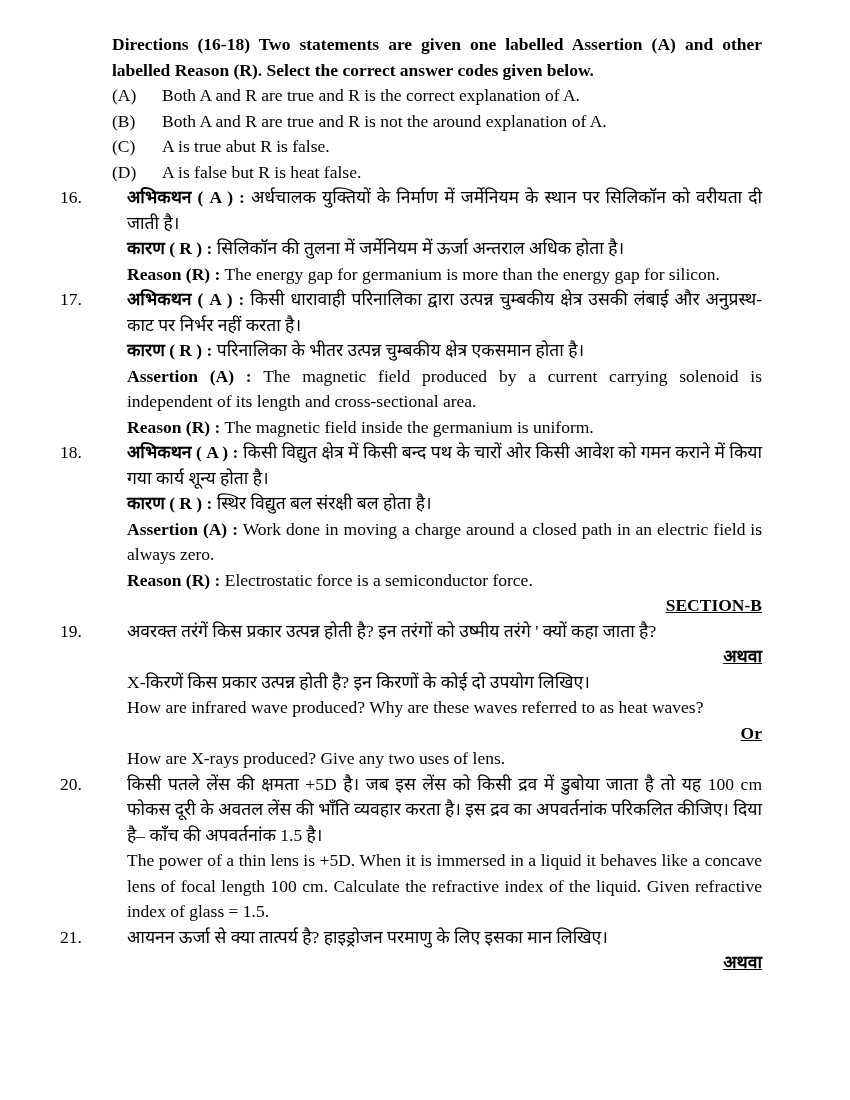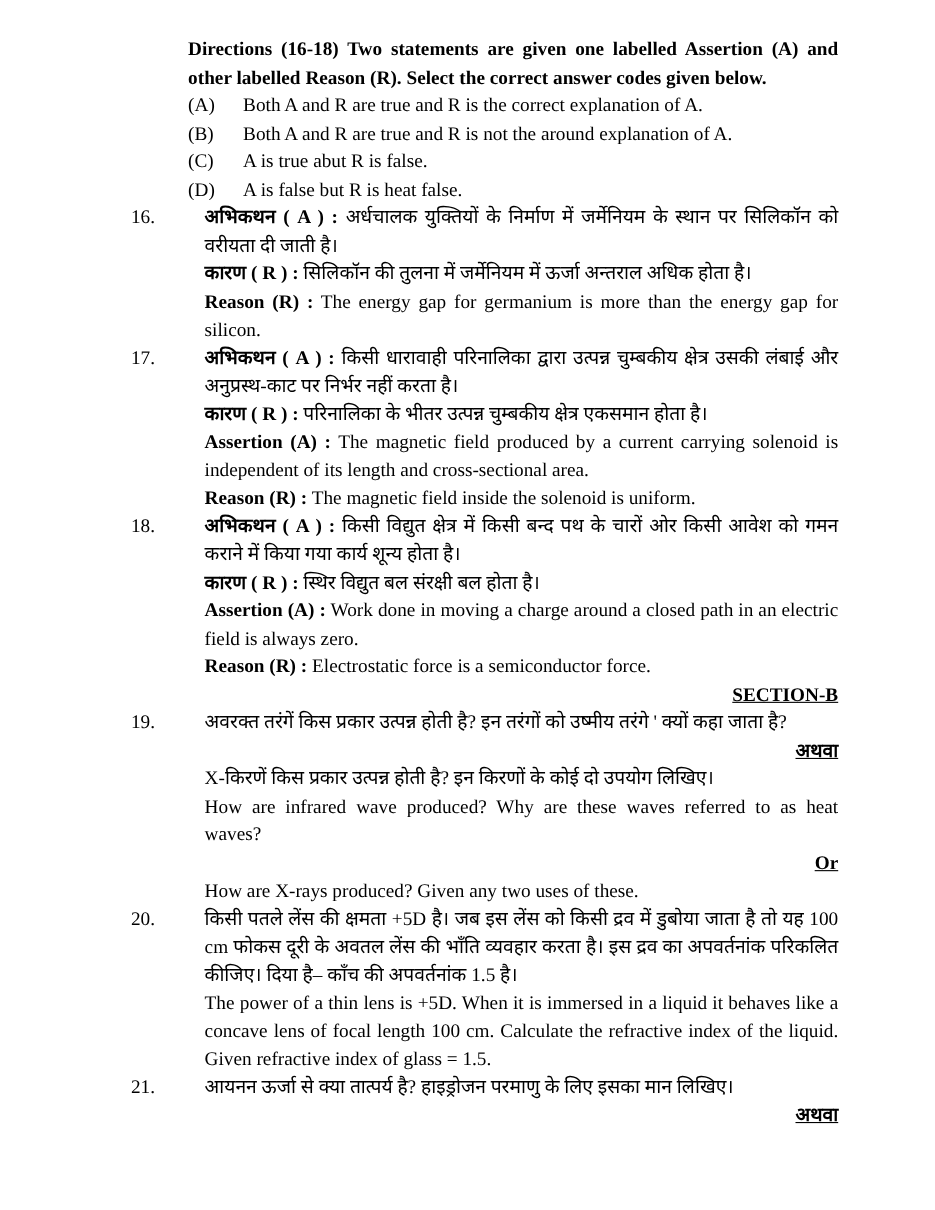--- a/index.html
+++ b/index.html
@@ -10,21 +10,21 @@
   body {
     width: 850px;
     height: 1100px;
     overflow: hidden;
     color: #000000;
     font-family: "Liberation Serif", "DejaVu Serif", serif;
     font-size: 17.5px;
     line-height: 25.5px;
   }
   .doc {
-    padding: 32px 88px 0 119px; 
+    padding: 32px 88px 0 60px; 
   }
   p { margin: 0; }
   .bold { font-weight: bold; }
   .justify { text-align: justify; }
   .center { text-align: right; text-decoration: underline; }
   .indent { margin-left: 52px; }        
   .qrow { display: flex; align-items: flex-start; gap: 15px; }
   .qnum { flex: 0 0 52px; }
   .qbody { flex: 1 1 auto; min-width: 0; }
   .opt { display: flex; margin-left: 52px; }
@@ -64,21 +64,21 @@
       <p class="justify"><b>Reason (R) :</b> <span>The energy gap for germanium is more than the energy gap for silicon.</span></p>
     </div>
   </div>
 
   <div class="qrow">
     <span class="qnum">17.</span>
     <div class="qbody">
       <p class="justify"><b>अभिकथन ( A ) :</b> <span>किसी धारावाही परिनालिका द्वारा उत्पन्न चुम्बकीय क्षेत्र उसकी लंबाई और अनुप्रस्थ-काट पर निर्भर नहीं करता है।</span></p>
       <p class="justify"><b>कारण ( R ) :</b> <span>परिनालिका के भीतर उत्पन्न चुम्बकीय क्षेत्र एकसमान होता है।</span></p>
       <p class="justify"><b>Assertion (A) :</b> <span>The magnetic field produced by a current carrying solenoid is independent of its length and cross-sectional area.</span></p>
-      <p class="justify"><b>Reason (R) :</b> <span>The magnetic field inside the solenoid is uniform.</span></p>
+      <p class="justify"><b>Reason (R) :</b> <span>The magnetic field inside the germanium is uniform.</span></p>
     </div>
   </div>
 
   <div class="qrow">
     <span class="qnum">18.</span>
     <div class="qbody">
       <p class="justify"><b>अभिकथन ( A ) :</b> <span>किसी विद्युत क्षेत्र में किसी बन्द पथ के चारों ओर किसी आवेश को गमन कराने में किया गया कार्य शून्य होता है।</span></p>
       <p class="justify"><b>कारण ( R ) :</b> <span>स्थिर विद्युत बल संरक्षी बल होता है।</span></p>
       <p class="justify"><b>Assertion (A) :</b> <span>Work done in moving a charge around a closed path in an electric field is always zero.</span></p>
       <p class="justify"><b>Reason (R) :</b> <span>Electrostatic force is a semiconductor force.</span></p>
@@ -88,21 +88,21 @@
   <p class="center bold section-heading">SECTION-B</p>
 
   <div class="qrow">
     <span class="qnum">19.</span>
     <div class="qbody">
       <p class="justify">अवरक्त तरंगें किस प्रकार उत्पन्न होती है? इन तरंगों को उष्मीय तरंगे ' क्यों कहा जाता है?</p>
       <p class="center bold">अथवा</p>
       <p class="justify">X-किरणें किस प्रकार उत्पन्न होती है? इन किरणों के कोई दो उपयोग लिखिए।</p>
       <p class="justify">How are infrared wave produced? Why are these waves referred to as heat waves?</p>
       <p class="center bold">Or</p>
-      <p class="justify">How are X-rays produced? Given any two uses of these.</p>
+      <p class="justify">How are X-rays produced? Give any two uses of lens.</p>
     </div>
   </div>
 
   <div class="qrow">
     <span class="qnum">20.</span>
     <div class="qbody">
       <p class="justify">किसी पतले लेंस की क्षमता +5D है। जब इस लेंस को किसी द्रव में डुबोया जाता है तो यह 100 cm फोकस दूरी के अवतल लेंस की भाँति व्यवहार करता है। इस द्रव का अपवर्तनांक परिकलित कीजिए। दिया है– काँच की अपवर्तनांक 1.5 है।</p>
       <p class="justify">The power of a thin lens is +5D. When it is immersed in a liquid it behaves like a concave lens of focal length 100 cm. Calculate the refractive index of the liquid. Given refractive index of glass = 1.5.</p>
     </div>
   </div>

